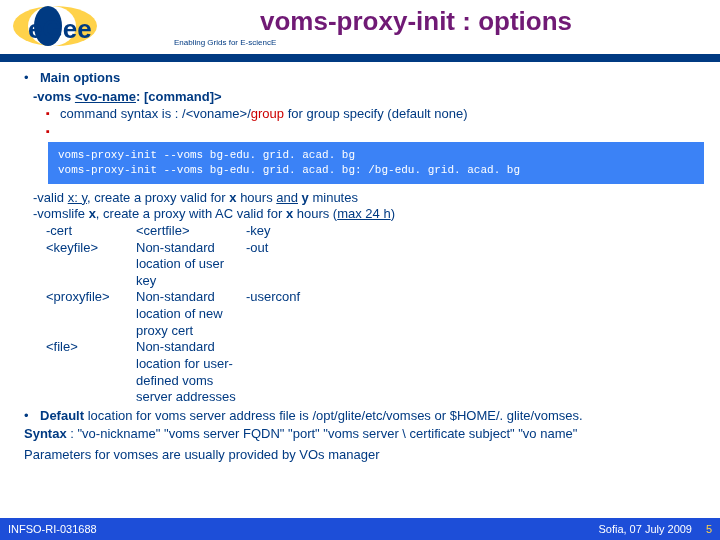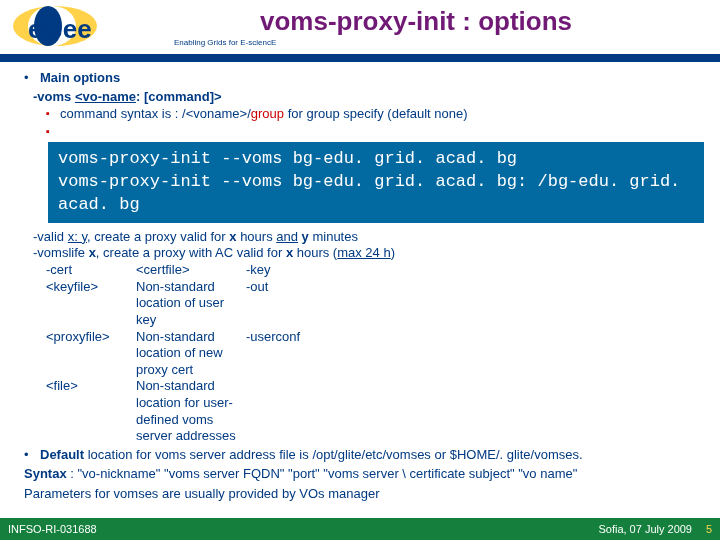--- a/index.html
+++ b/index.html
@@ -12,24 +12,24 @@
 .stripe{height:8px;background:#003a82;border-top:2px solid #fff}
 .content{padding:6px 16px 0 24px}
 .bul{display:flex;margin:2px 0}
 .dot{flex:0 0 16px;color:#003a82}
 .txt{flex:1}
 .sq{display:flex;margin:1px 0 1px 22px}
 .sqm{flex:0 0 14px;color:#c00;font-size:11px}
 .b{font-weight:bold}
 .u{text-decoration:underline}
 .code{font-family:Liberation Sans, sans-serif}
-.codebox{background:#0369a1;color:#fff;font-family:"Courier New",monospace;margin:4px 0 6px 24px;padding:6px 10px;font-size:17px;line-height:1.35}
+.codebox{background:#3b82f6;color:#fff;font-family:"Courier New",monospace;margin:4px 0 6px 24px;padding:6px 10px;font-size:11px;line-height:1.35}
 .sub{margin-left:9px}
 .tbl{display:grid;grid-template-columns:90px 110px 1fr;margin-left:22px}
-.footer{position:absolute;left:0;right:0;bottom:0;height:22px;background:#15803d;color:#fff;font-size:11px}
+.footer{position:absolute;left:0;right:0;bottom:0;height:22px;background:#1d4ed8;color:#fff;font-size:11px}
 .footer .l{position:absolute;left:8px;top:4px}
 .footer .r{position:absolute;right:28px;top:4px}
 .footer .n{position:absolute;right:8px;top:4px;color:#ffd24a}
 </style>
 </head>
 <body>
 
 <div class="header">
   <div class="logo">
     <svg viewBox="0 0 140 44">

